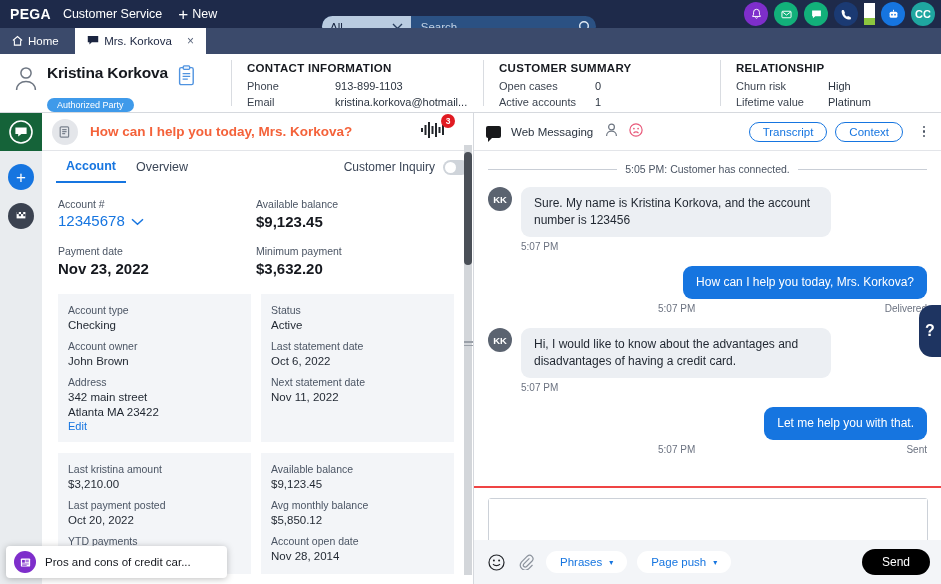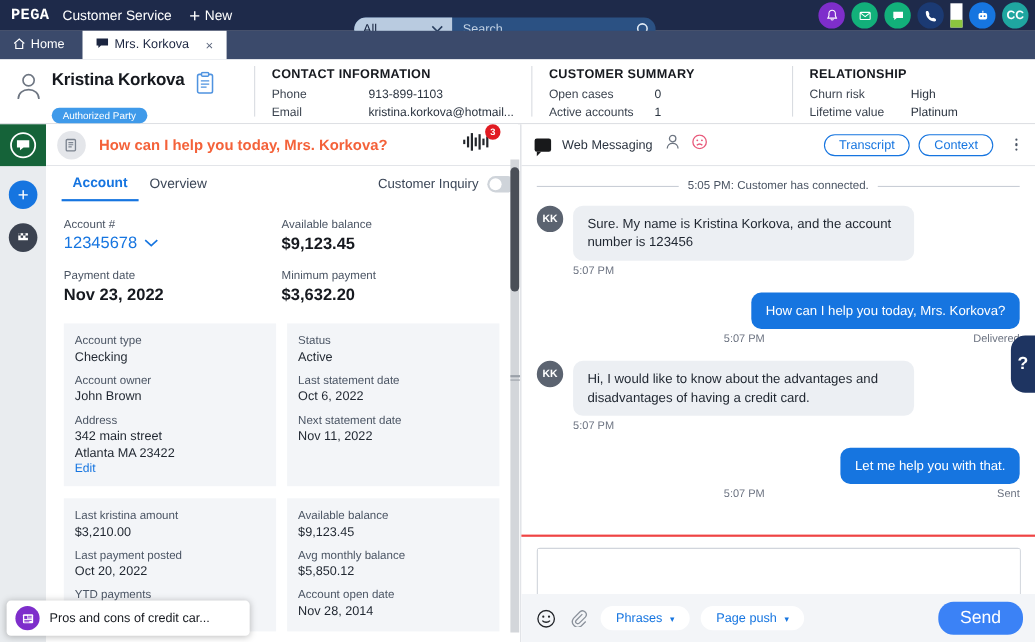--- a/index.html
+++ b/index.html
@@ -8,21 +8,21 @@
     font-family: "Liberation Sans", sans-serif;
     background: #fff; overflow: hidden;
   }
   #app { position: relative; width: 941px; height: 584px; }
 
   
   .topbar {
     position: absolute; left:0; top:0; width:941px; height:28px;
     background:#1e2a4a; display:flex; align-items:center;
   }
-  .brand { color:#fff; font-weight:bold; font-size:14px; letter-spacing:.3px; margin-left:10px;font-family:Liberation Mono, monospace; }
+  .brand { color:#fff; font-weight:bold; font-size:14px; letter-spacing:.3px; margin-left:10px; }
   .app-title { color:#fff; font-size:12.5px; margin-left:12px; }
   .new-btn { display:flex; align-items:center; color:#fff; font-size:12.5px; margin-left:16px; cursor:pointer; }
   .plus-glyph { font-size:17px; font-weight:300; margin-right:4px; line-height:1; }
 
   .searchwrap {
     position:absolute; left:322px; top:16px; width:274px; height:21px;
     background:#2b5183; border-radius:11px; display:flex; align-items:center;
   }
   .search-scope {
     width:105px; height:21px; background:#b9cbe0; border-radius:11px 0 0 11px;
@@ -177,22 +177,22 @@
   .composer-box { position:absolute; left:14px; top:10px; width:440px; height:52px; border:1px solid #ccd1d8; border-radius:3px; background:#fff; }
   .composer-box textarea { width:100%; height:100%; border:0; outline:0; resize:none; padding:7px 9px; font-size:12px; font-family:"Liberation Sans", sans-serif; }
   .composer-bar { position:absolute; left:0; bottom:0; width:468px; height:44px; background:#f3f5f8; display:flex; align-items:center; padding:0 12px; gap:10px; }
   .emoji-btn, .clip-btn { width:20px; height:20px; display:flex; align-items:center; justify-content:center; cursor:pointer; }
   .dd-pill {
     background:#fff; border-radius:13px; padding:5px 14px; font-size:11.5px; color:#1675e0;
     display:flex; align-items:center; gap:7px; cursor:pointer;
   }
   .dd-pill .tri { font-size:8px; }
   .send-btn {
-    margin-left:auto; background:#3b82f6; color:#fff; border:0; border-radius:14px;
-    font-size:16px; padding:6px 20px; cursor:pointer; font-family:"Liberation Sans", sans-serif;
+    margin-left:auto; background:#000000; color:#fff; border:0; border-radius:14px;
+    font-size:12px; padding:6px 20px; cursor:pointer; font-family:"Liberation Sans", sans-serif;
   }
 
   .help-tab {
     position:absolute; right:0; top:305px; width:22px; height:52px;
     background:#1e3461; border-radius:13px 0 0 13px;
     display:flex; align-items:center; justify-content:center;
     color:#fff; font-size:16px; font-weight:bold; cursor:pointer;
   }
 </style>
 </head>

